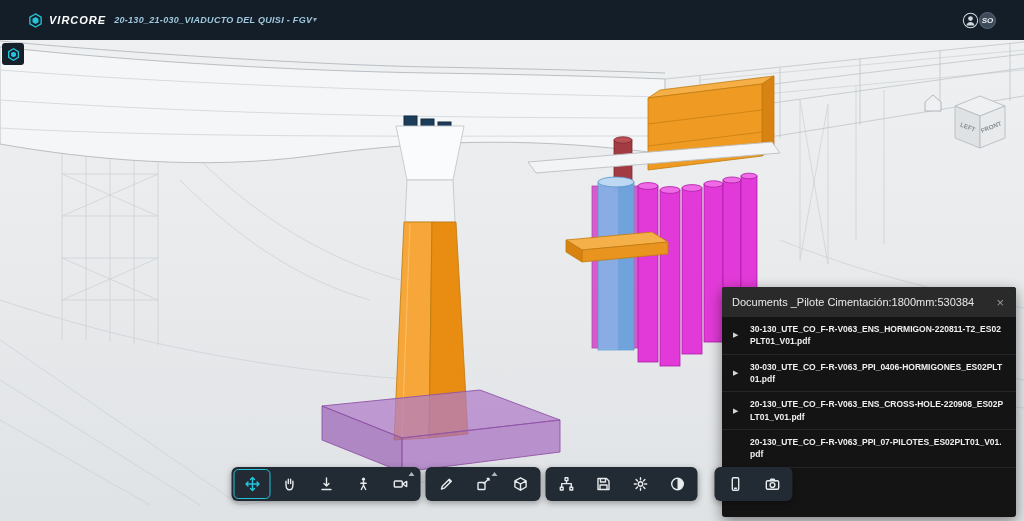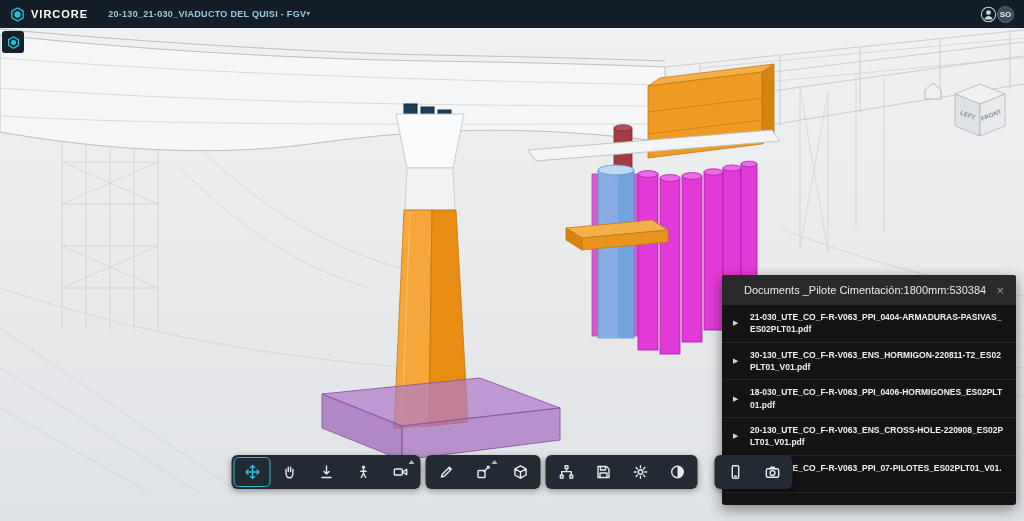--- a/index.html
+++ b/index.html
@@ -1,25 +1,25 @@
 <!DOCTYPE html>
 <html><head>
 <meta charset="utf-8">
 <style>
   * { margin:0; padding:0; box-sizing:border-box; }
   html,body { width:1024px; height:521px; overflow:hidden; background:#10181f;
     font-family:"Liberation Sans", sans-serif; }
   .app { position:relative; width:1024px; height:521px; }
 
   
-  .topbar { position:relative; height:28px; background:#141e29; display:flex;
-    align-items:center; padding:0 10px; gap:8px; z-index:30; }
+  .topbar { position:relative; height:40px; background:#141e29; display:flex;
+    align-items:center; padding:0 28px; gap:8px; z-index:30;font-style:italic; }
   .logo { display:flex; align-items:center; gap:6px; }
   .logo-text { color:#ffffff; font-size:11px; font-weight:bold; letter-spacing:1px; }
-  .project { display:flex; align-items:flex-start; margin-left:12px; cursor:pointer; }
+  .project { display:flex; align-items:flex-start; cursor:pointer; }
   .project-title { color:#9fc9de; font-size:9px; font-weight:bold; letter-spacing:.3px; }
   .project .caret { color:#8fa6b5; font-size:8px; }
   .topbar-right { margin-left:auto; display:flex; align-items:center; }
   .badge { width:17px; height:17px; border-radius:50%; background:#3d4a59;
     color:#e6ebf0; font-size:8px; font-weight:bold; display:flex; align-items:center;
     justify-content:center; border:1px solid #5a6878; cursor:pointer; }
   .avatar { display:flex; cursor:pointer; }
 
   
   .viewport { position:relative; width:1024px; height:493px;
@@ -30,21 +30,21 @@
     background:#15202b; border-radius:3px; display:flex; align-items:center;
     justify-content:center; cursor:pointer; }
 
   
   .panel { position:absolute; right:8px; top:247px; width:294px; height:230px;
     background:#141414; border-radius:3px; overflow:hidden;
     box-shadow:0 4px 14px rgba(0,0,0,.45); z-index:20; }
   .panel-header { height:30px; background:#2a2a2a; display:flex; align-items:center;
     padding:0 10px; }
   .panel-title { color:#e9e9e9; font-size:11px; flex:1; white-space:nowrap;
-    overflow:hidden;margin-left:12px; }
+    overflow:hidden; }
   .panel-close { color:#9a9a9a; font-size:13px; cursor:pointer; padding:0 2px; }
   .doc-row { position:relative; padding:6px 12px 6px 28px; min-height:36px;
     border-bottom:1px solid #262626; display:flex; align-items:center; cursor:pointer; }
   .doc-tri { position:absolute; left:11px; top:50%; transform:translateY(-50%);
     color:#d6d6d6; font-size:7px; }
   .doc-name { color:#f0f0f0; font-size:8.5px; font-weight:bold; line-height:1.45;
     word-break:break-all; }
 
   
   .toolbar { position:absolute; left:50%; bottom:32px; transform:translateX(-50%);
@@ -202,29 +202,25 @@
     </div>
 
     <div class="panel">
       <div class="panel-header">
         <span class="panel-title">Documents _Pilote Cimentación:1800mm:530384</span>
         <span class="panel-close">×</span>
       </div>
       <div class="panel-body">
         <div class="doc-row">
           <span class="doc-tri">▶</span>
-          <span class="doc-name">21-030_UTE_CO_F-R-V063_PPI_0404-ARMADURAS-PASIVAS_ES02PLT01.pdf</span>
-        </div>
-        <div class="doc-row">
-          <span class="doc-tri">▶</span>
           <span class="doc-name">30-130_UTE_CO_F-R-V063_ENS_HORMIGON-220811-T2_ES02PLT01_V01.pdf</span>
         </div>
         <div class="doc-row">
           <span class="doc-tri">▶</span>
-          <span class="doc-name">18-030_UTE_CO_F-R-V063_PPI_0406-HORMIGONES_ES02PLT01.pdf</span>
+          <span class="doc-name">30-030_UTE_CO_F-R-V063_PPI_0406-HORMIGONES_ES02PLT01.pdf</span>
         </div>
         <div class="doc-row">
           <span class="doc-tri">▶</span>
           <span class="doc-name">20-130_UTE_CO_F-R-V063_ENS_CROSS-HOLE-220908_ES02PLT01_V01.pdf</span>
         </div>
         <div class="doc-row">
 
           <span class="doc-name">20-130_UTE_CO_F-R-V063_PPI_07-PILOTES_ES02PLT01_V01.pdf</span>
         </div>
       </div>

